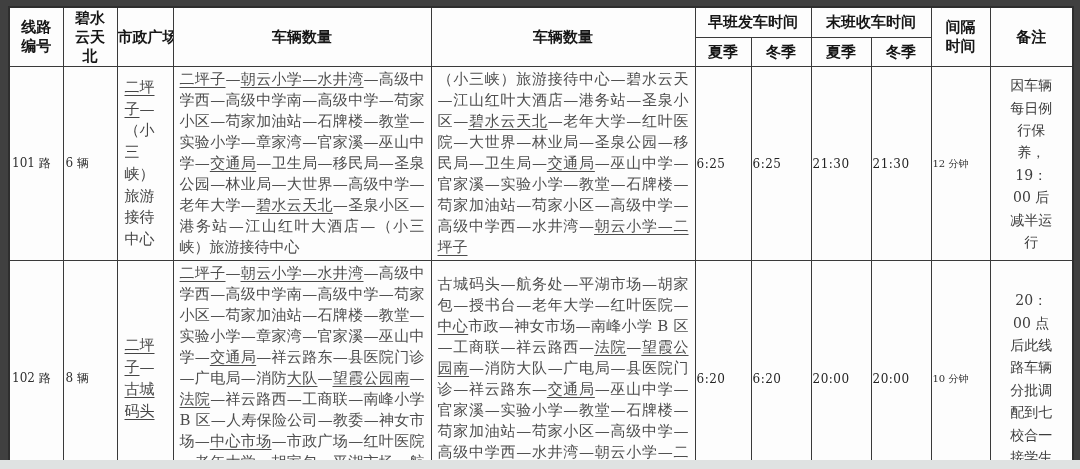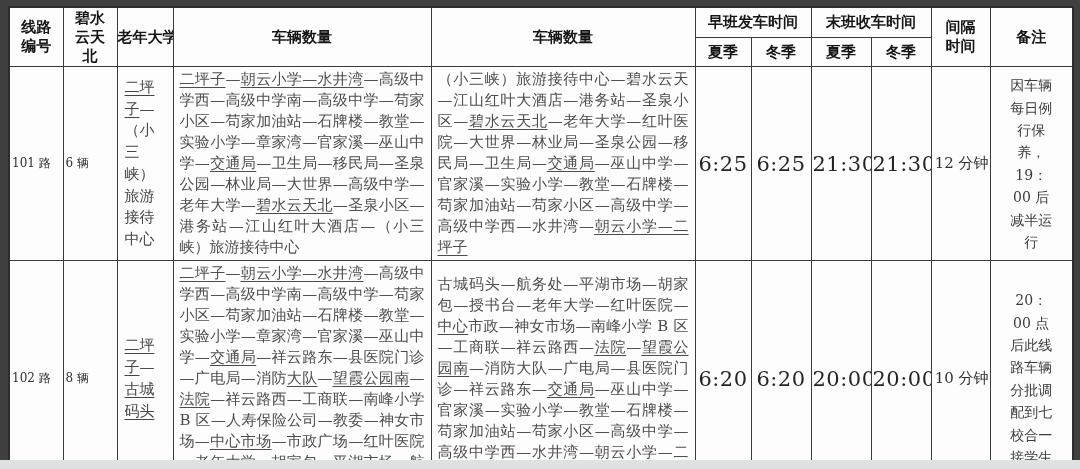--- a/index.html
+++ b/index.html
@@ -56,28 +56,28 @@
     line-height:1.45;
   }
   td.c-stations{
     text-align:justify;
     font-size:15px;
     color:#4d4d4d;
     padding:2px 6px;
     line-height:21px;
   }
   td.c-time{
-    text-align:center;
-    font-size:21px;
+    text-align:left;
+    font-size:12px;
     color:#242424;
     letter-spacing:.5px;
   }
   td.c-interval{
-    text-align:right;
-    font-size:15px;
+    text-align:left;
+    font-size:10px;
     color:#2f2f2f;
     white-space:nowrap;
   }
   td.c-note{
     text-align:center;
     font-size:14px;
     color:#3c3c3c;
     padding:2px 17px;
     line-height:1.6;
   }
@@ -106,21 +106,21 @@
         <col style="width:60px">
         <col style="width:60px">
         <col style="width:60px">
       <col style="width:59px">
         <col style="width:83px">
     </colgroup>
     <thead>
       <tr class="hdr-row1">
         <th rowspan="2" class="th-tight">线路编号</th>
         <th rowspan="2" class="th-tight">碧水云天北</th>
-        <th rowspan="2" class="th-nowrap">老年大学</th>
+        <th rowspan="2" class="th-nowrap">市政广场</th>
         <th rowspan="2">车辆数量</th>
         <th rowspan="2">车辆数量</th>
         <th colspan="2" class="th-nowrap">早班发车时间</th>
         <th colspan="2" class="th-nowrap">末班收车时间</th>
         <th rowspan="2" class="th-pre">间隔
 时间</th>
         <th rowspan="2">备注</th>
       </tr>
       <tr class="hdr-row2">
         <th>夏季</th>

